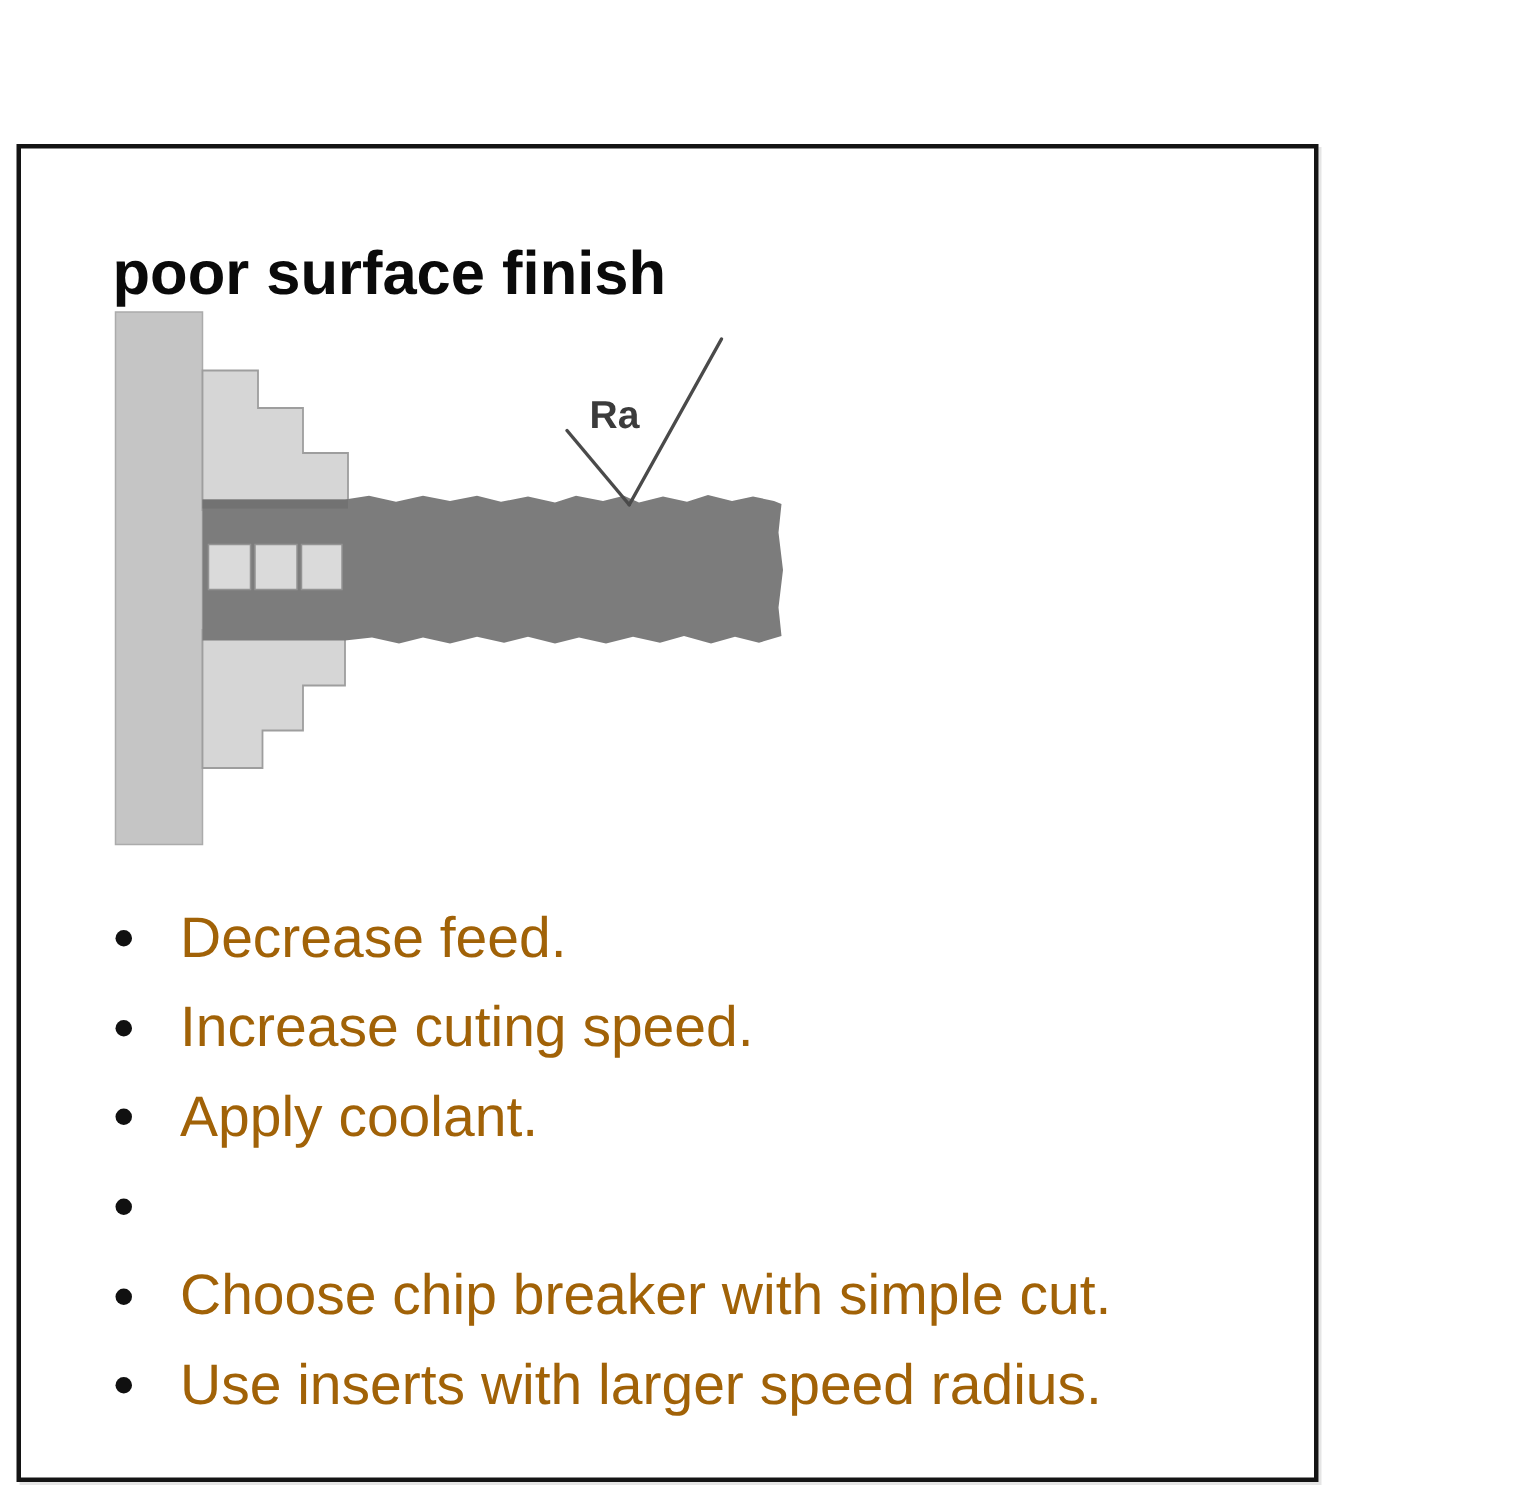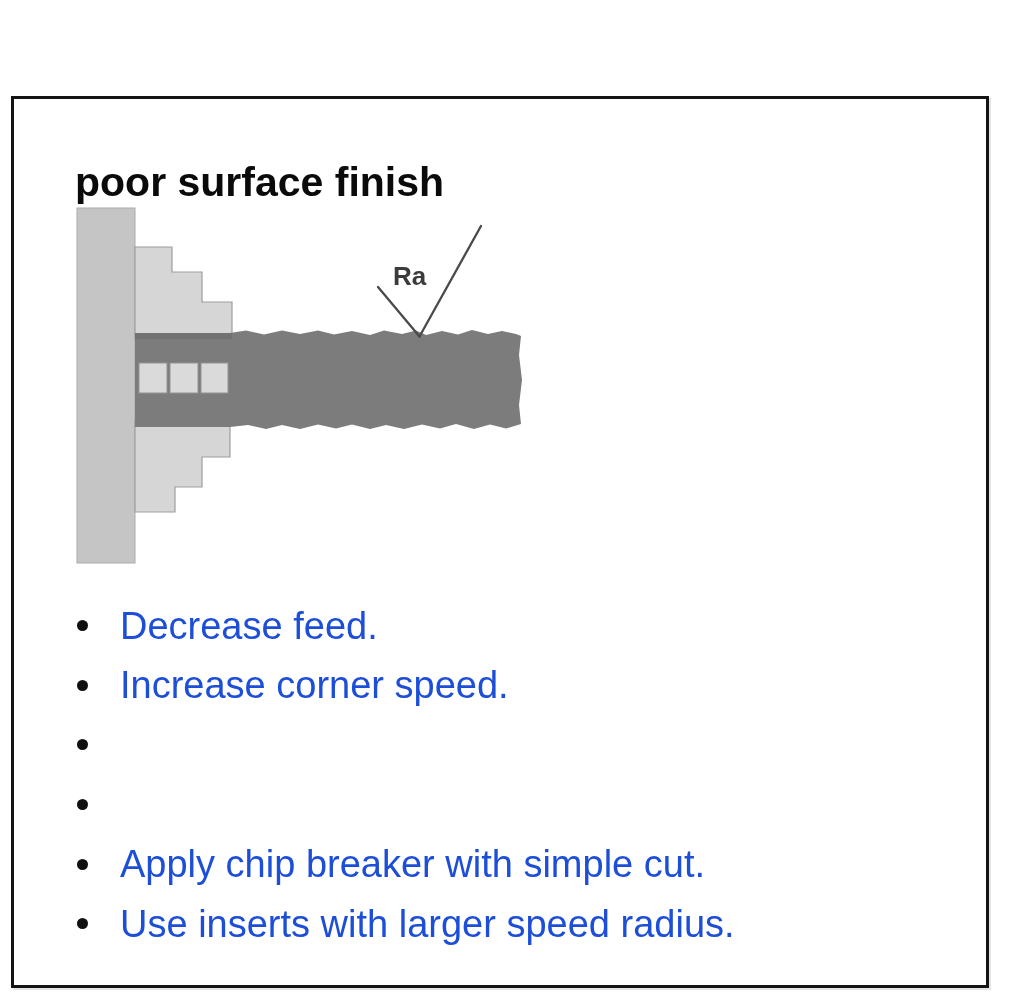--- a/index.html
+++ b/index.html
@@ -8,21 +8,21 @@
     width: 1024px;
     height: 1000px;
     background: #ffffff;
     overflow: hidden;
     font-family: "Liberation Sans", sans-serif;
   }
   .card {
     position: absolute;
     left: 11px;
     top: 96px;
-    width: 978px;
+    width: 868px;
     height: 892px;
     box-sizing: border-box;
     border: 3px solid #141414;
     background: #ffffff;
     box-shadow: 2px 2px 0 rgba(0,0,0,0.10);
     padding-left: 47px;
   }
   .card-title {
     position: absolute;
     left: 61px;
@@ -62,21 +62,21 @@
   .bullet-dot {
     width: 11px;
     height: 11px;
     border-radius: 50%;
     background: #101010;
     flex: 0 0 11px;
     margin-right: 32px;
   }
   .remedy-text {
     font-size: 38px;
-    color: #1d4ed8;
+    color: #a16207;
     white-space: nowrap;
     line-height: 1;
   }
 </style>
 </head>
 <body>
 
 <div class="page">
   <div class="card">
 
@@ -107,31 +107,32 @@
       </g>
     </svg>
 
     <ul class="remedy-list">
       <li class="remedy-item">
         <span class="bullet-dot"></span>
         <span class="remedy-text">Decrease feed.</span>
       </li>
       <li class="remedy-item">
         <span class="bullet-dot"></span>
-        <span class="remedy-text">Increase corner speed.</span>
+        <span class="remedy-text">Increase cuting speed.</span>
+      </li>
+      <li class="remedy-item">
+        <span class="bullet-dot"></span>
+        <span class="remedy-text">Apply coolant.</span>
       </li>
       <li class="remedy-item">
         <span class="bullet-dot"></span>
       </li>
       <li class="remedy-item">
         <span class="bullet-dot"></span>
-      </li>
-      <li class="remedy-item">
-        <span class="bullet-dot"></span>
-        <span class="remedy-text">Apply chip breaker with simple cut.</span>
+        <span class="remedy-text">Choose chip breaker with simple cut.</span>
       </li>
       <li class="remedy-item">
         <span class="bullet-dot"></span>
         <span class="remedy-text">Use inserts with larger speed radius.</span>
       </li>
     </ul>
 
   </div>
 </div>
 

